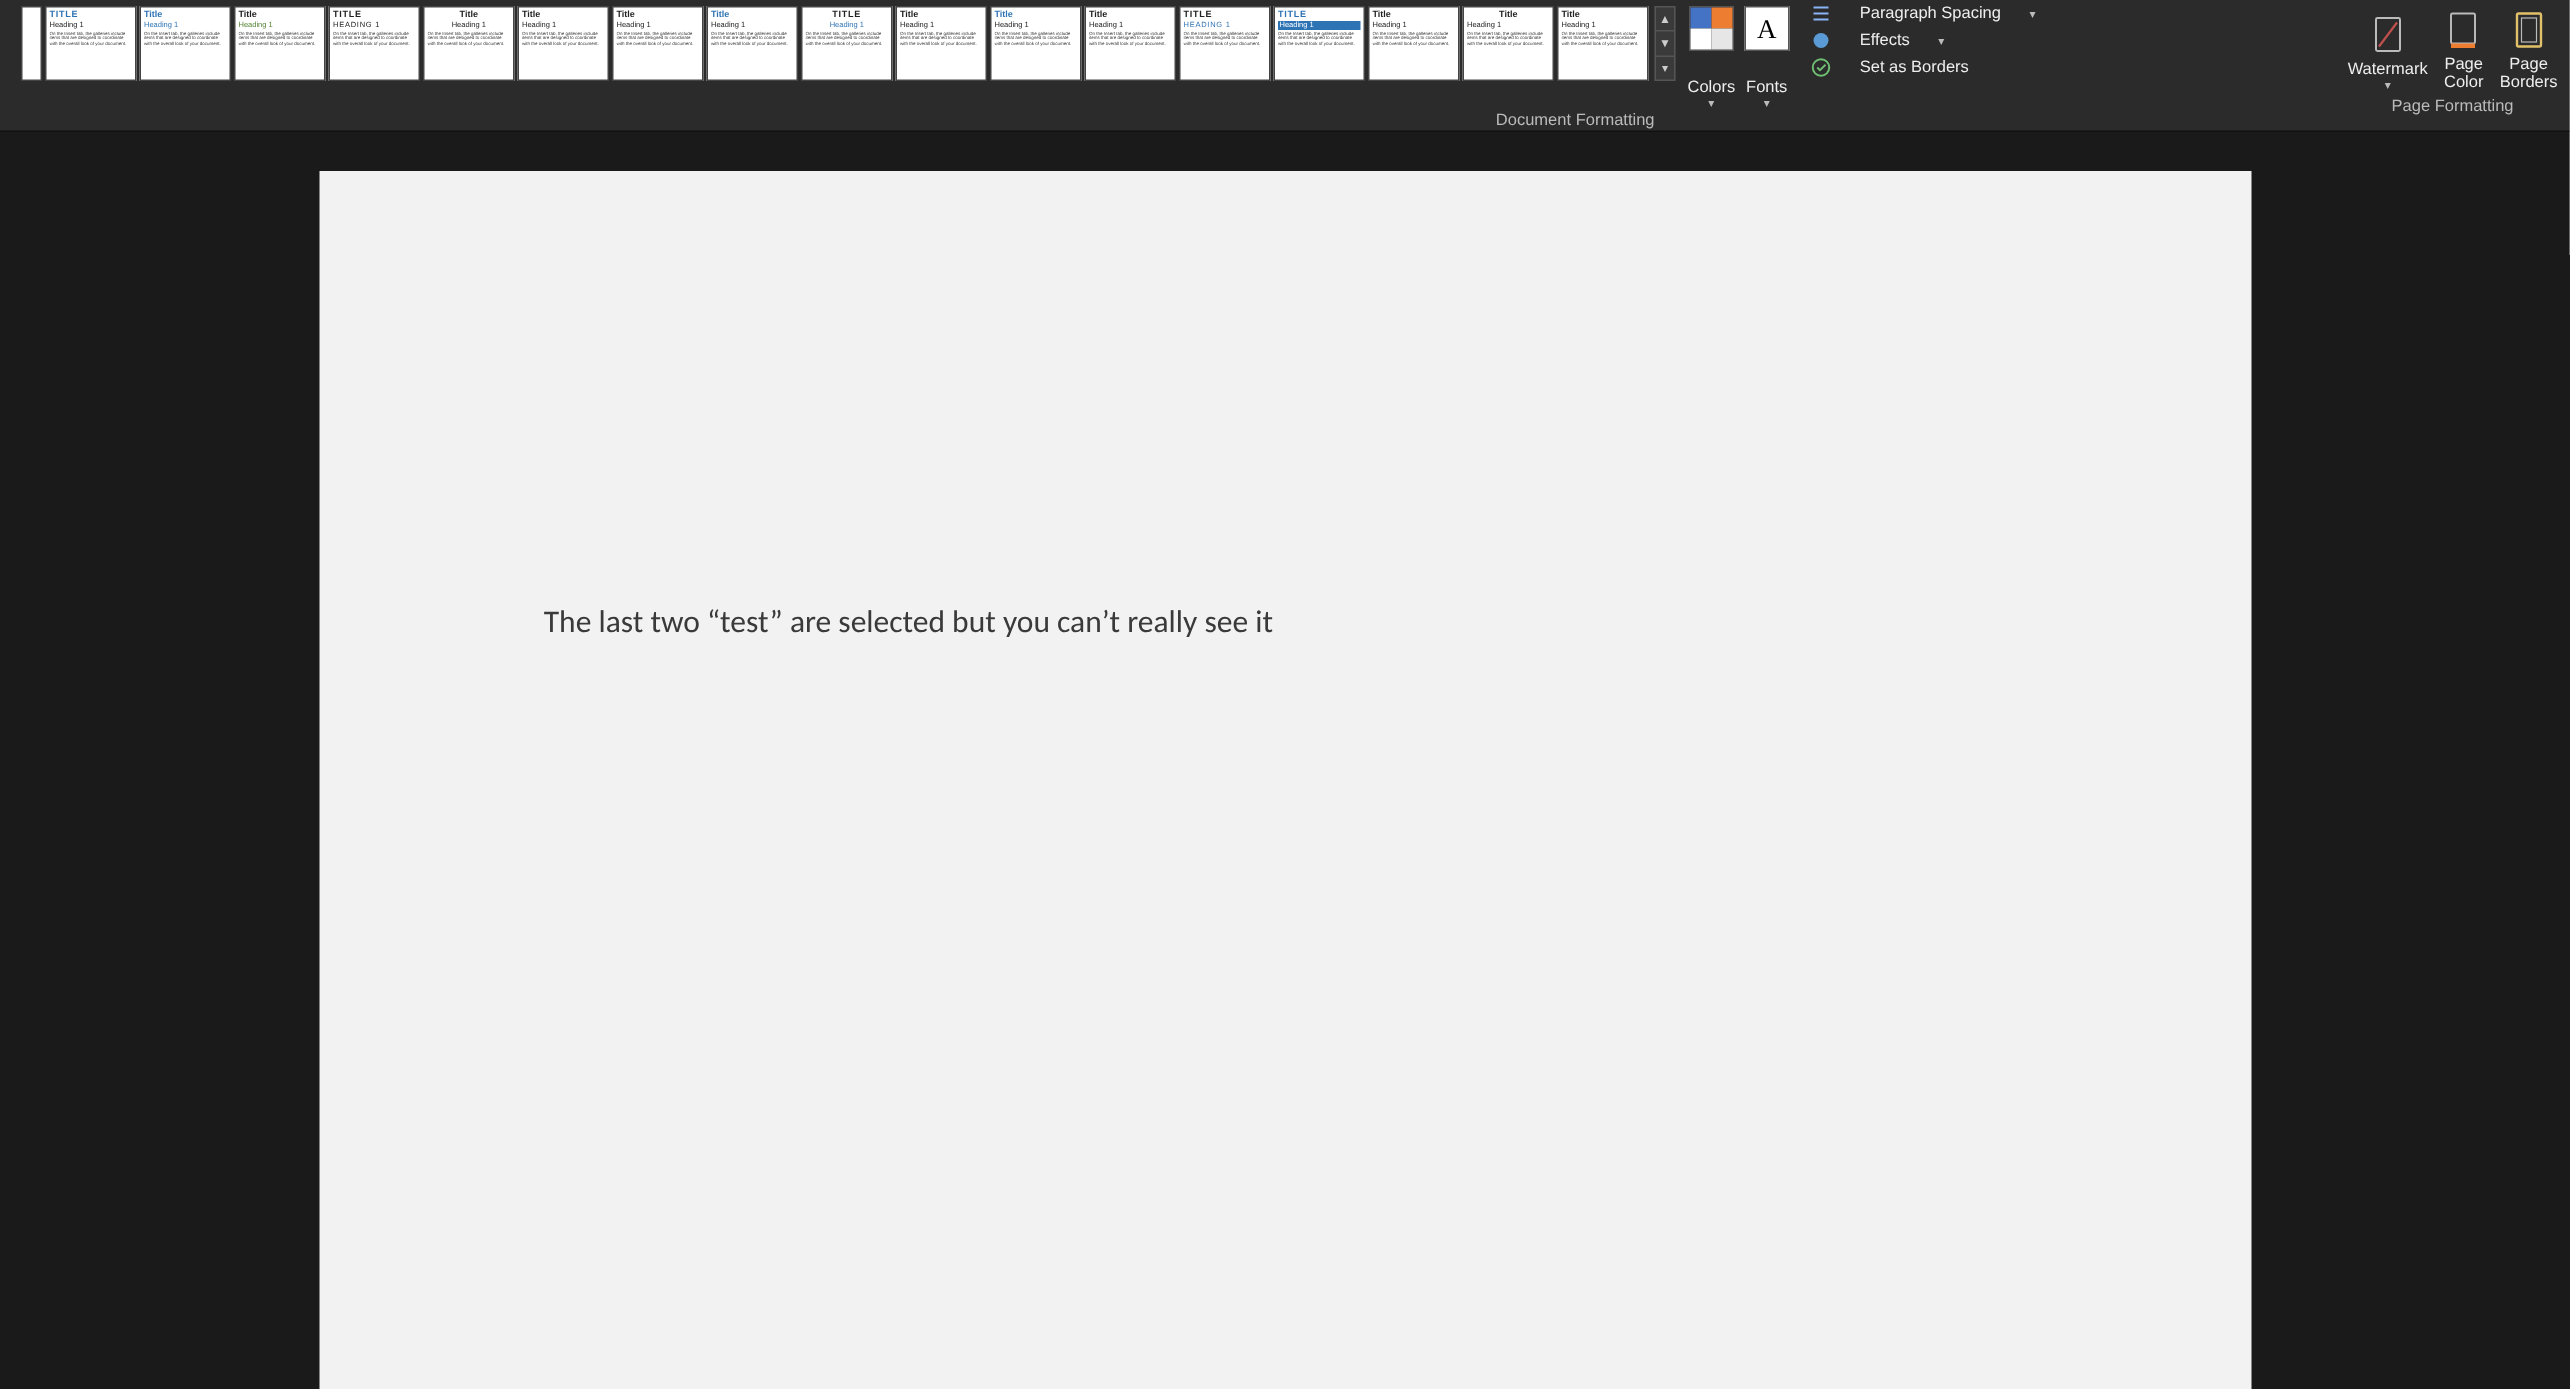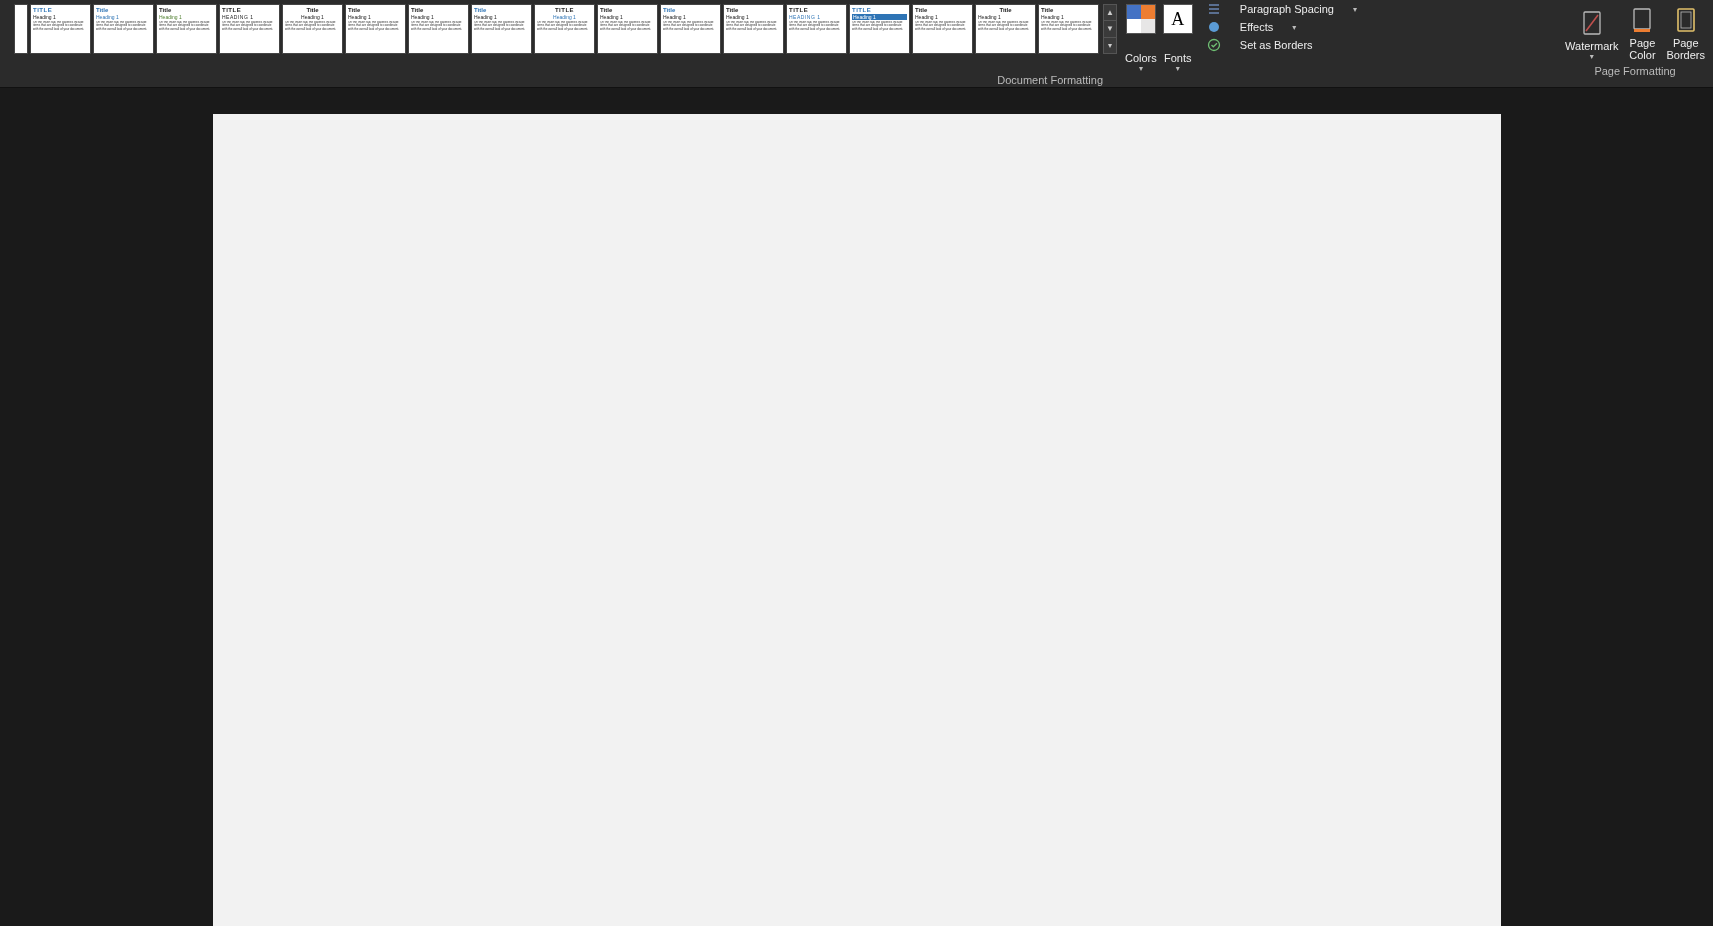--- a/index.html
+++ b/index.html
@@ -338,14 +338,15 @@
 Borders</span>
       </div>
     </div>
     <div class="section-label">Page Formatting</div>
   </div>
 
 </div>
 
 <div class="doc-area">
   <div class="page">
+    <p class="para2">The last two “test” are selected but you can’t really see it</p>
   </div>
 </div>
 
 </body></html>

